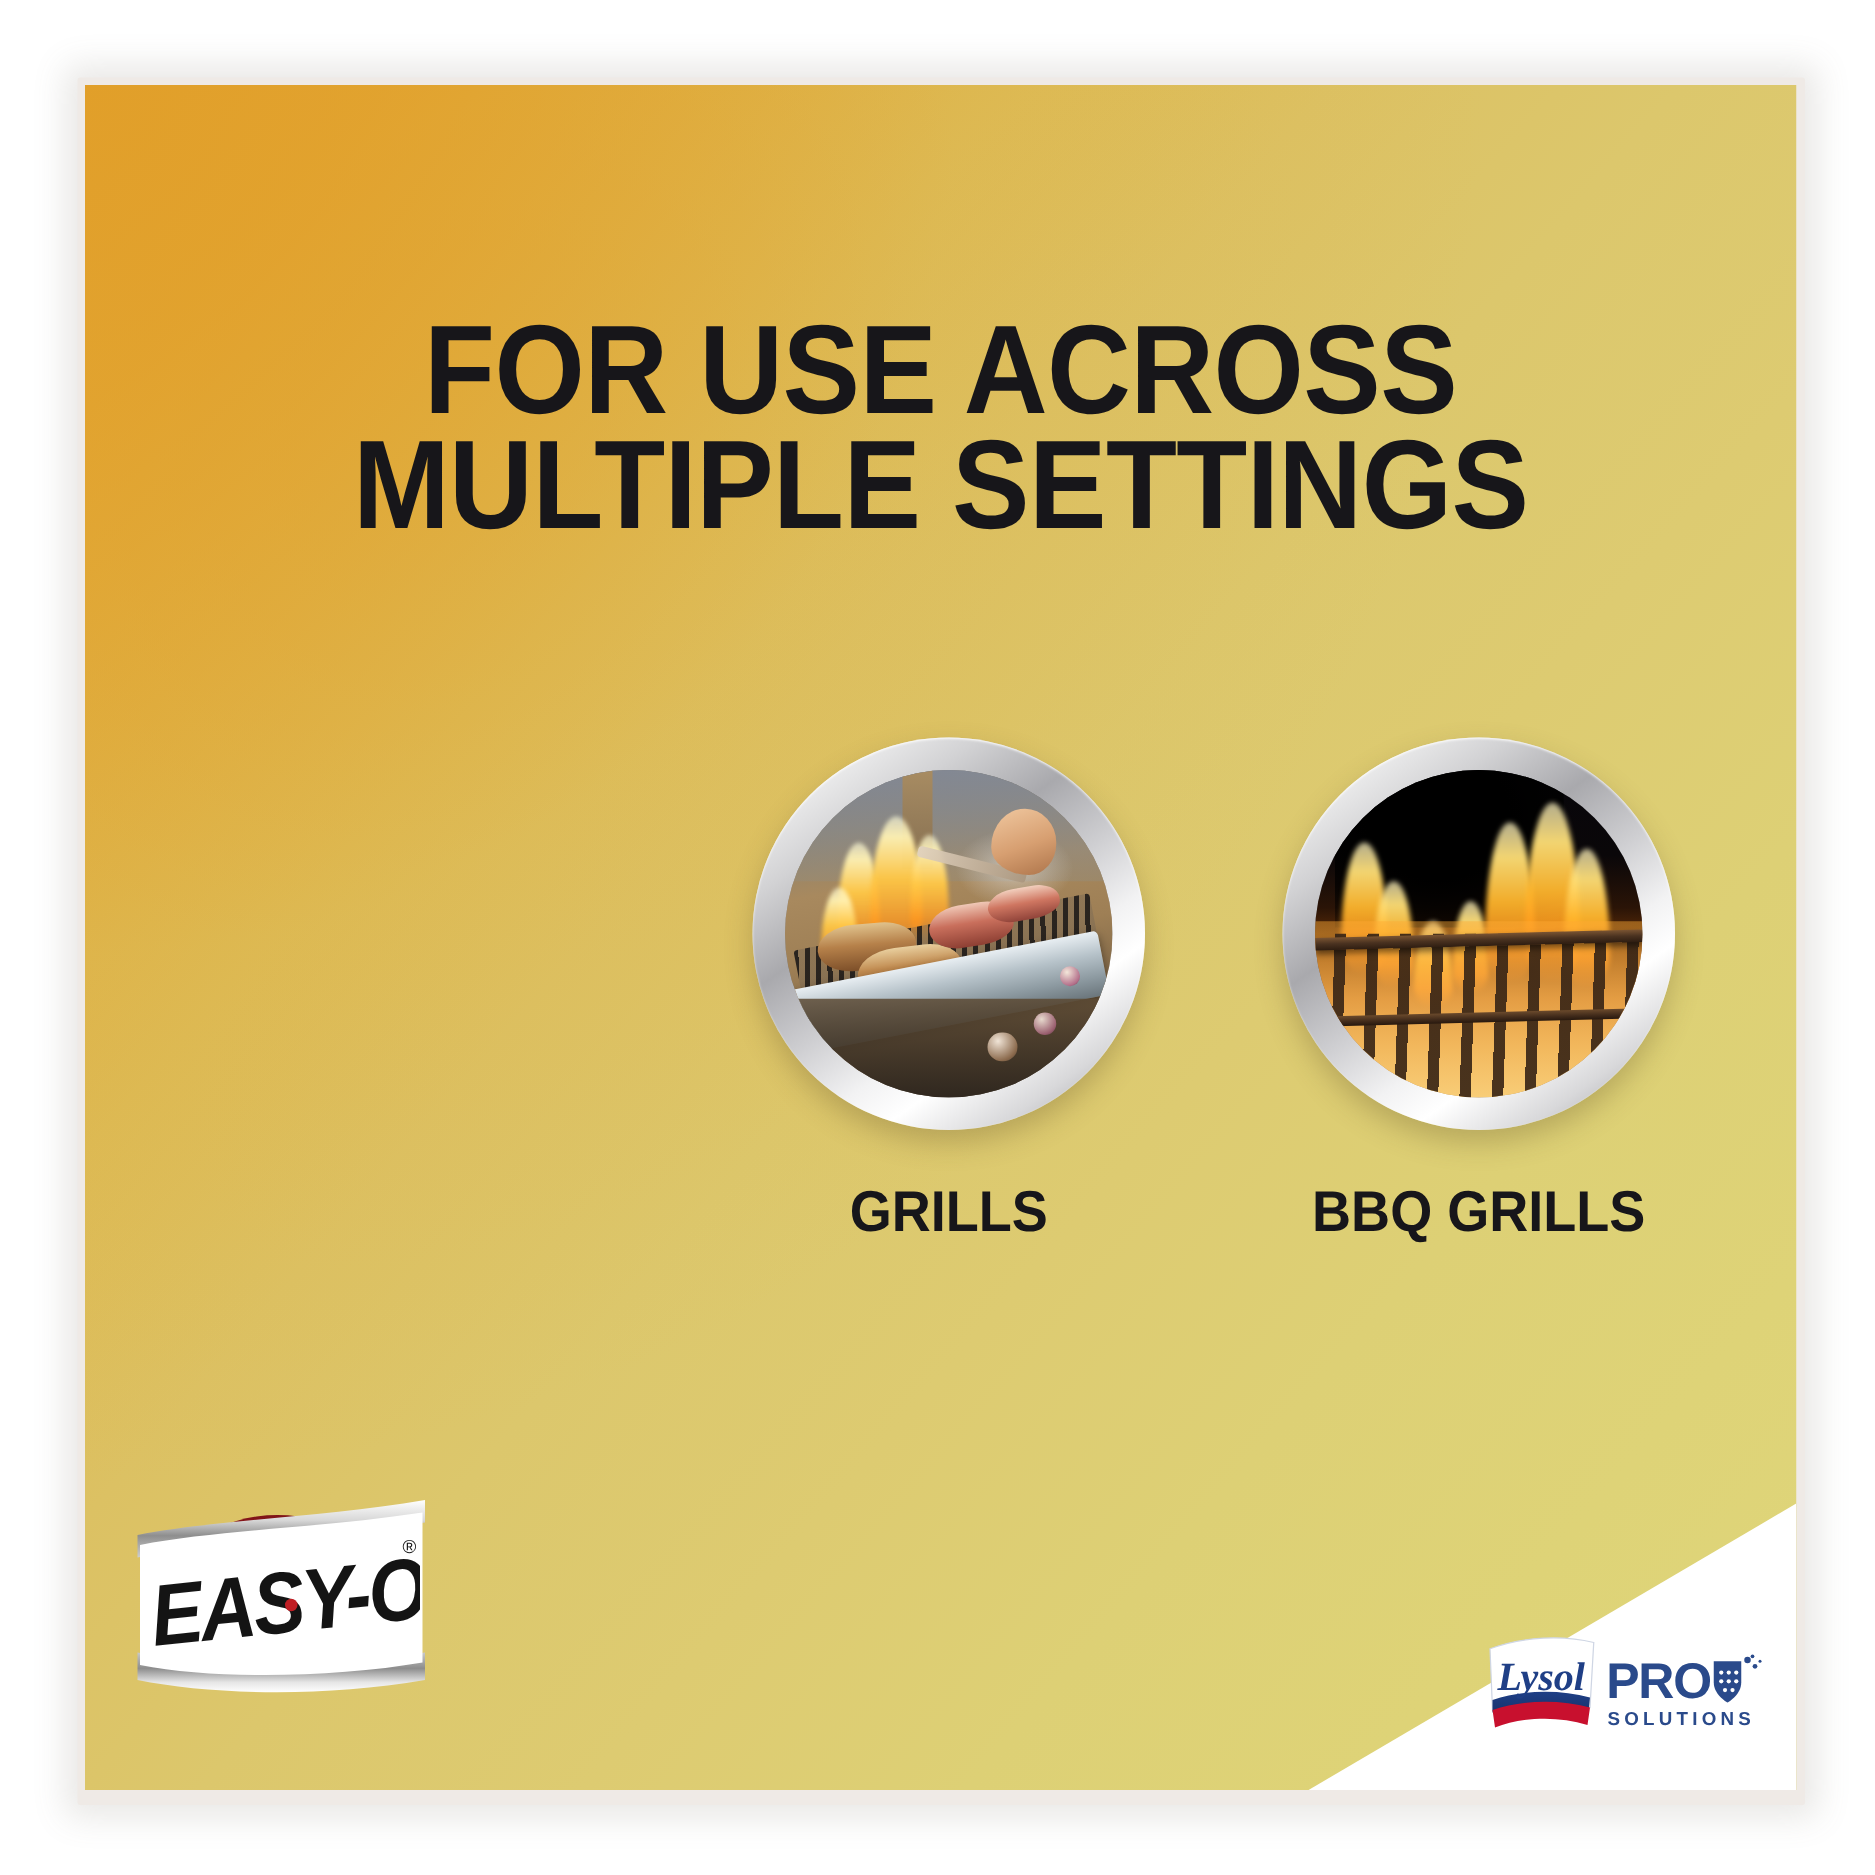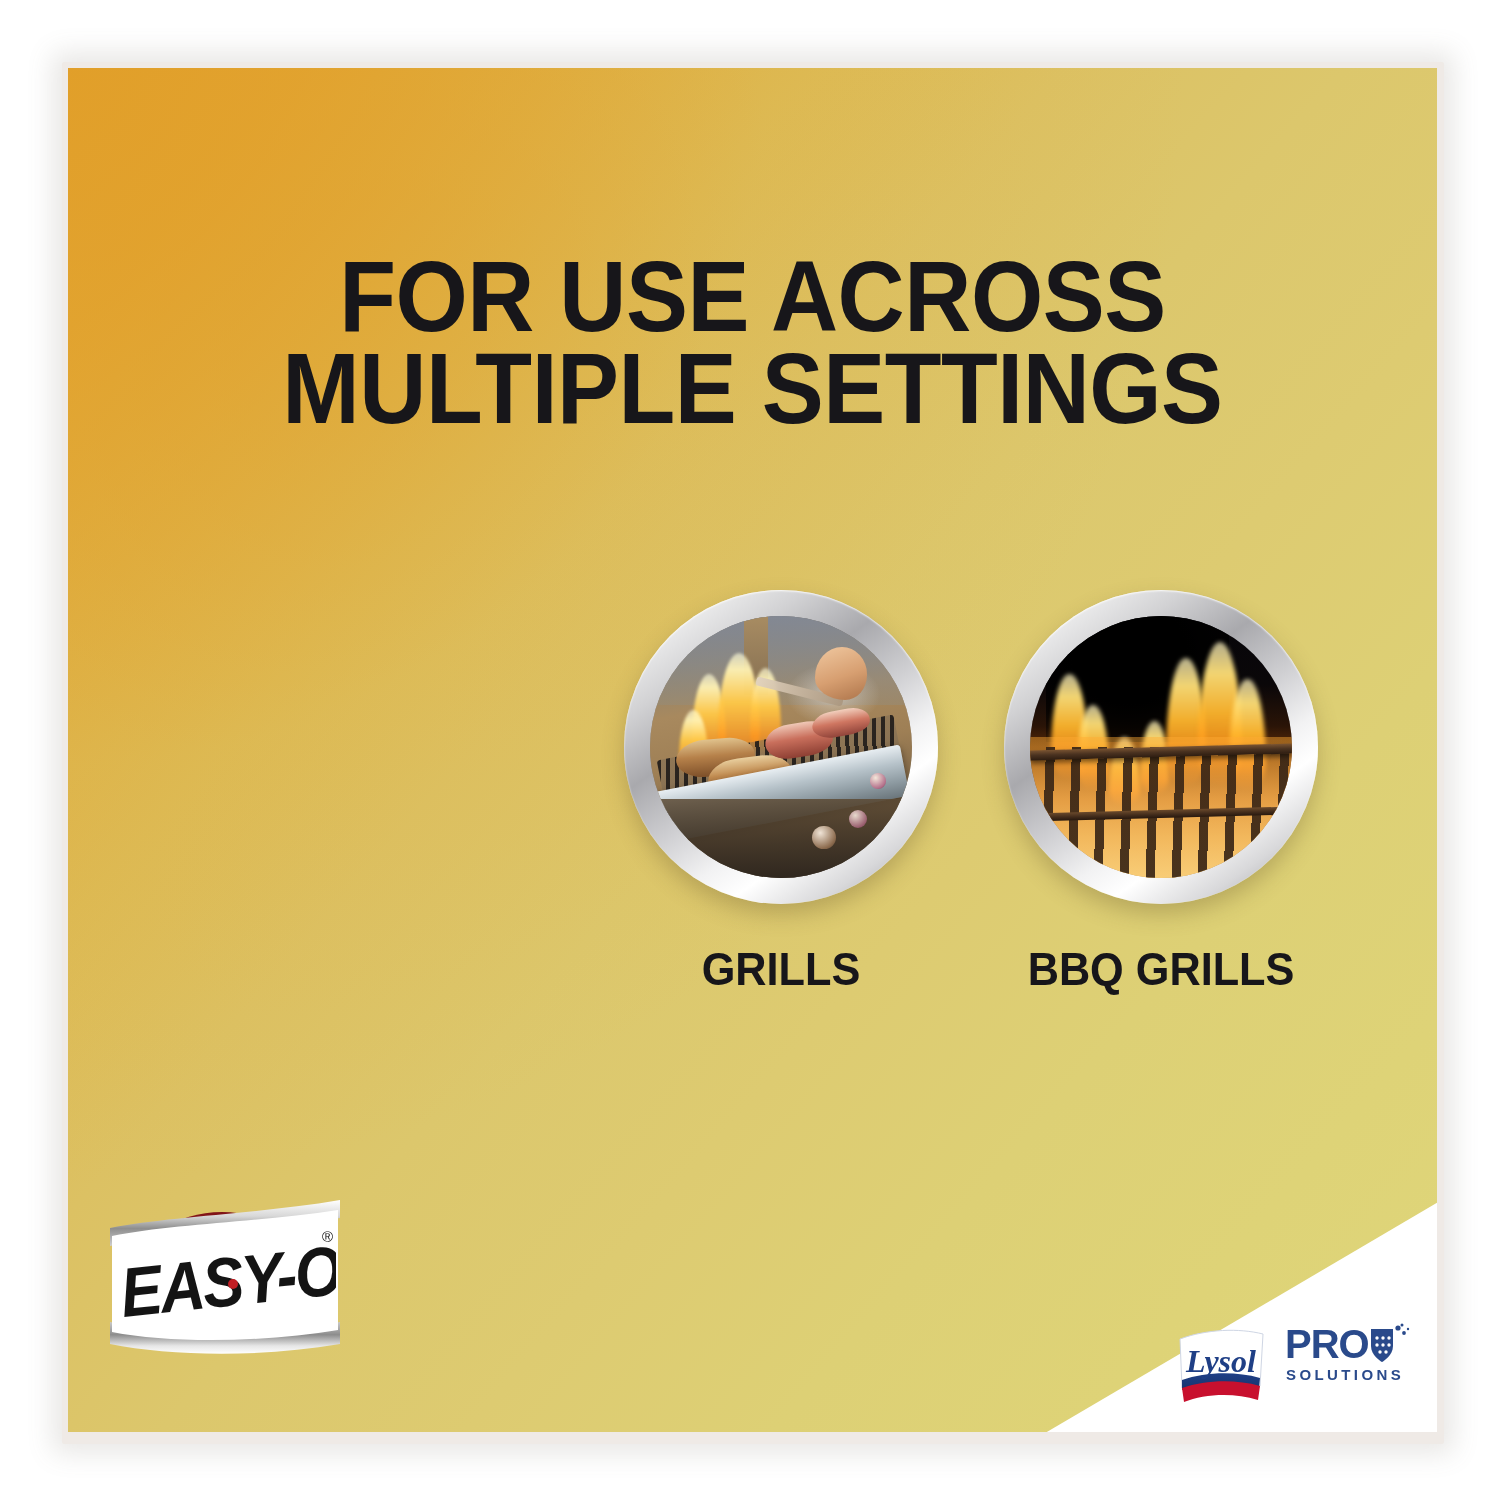--- a/index.html
+++ b/index.html
@@ -96,22 +96,22 @@
     z-index: 5;
   }
 
   .badge {
     position: absolute;
     top: 0;
     width: 322px;
     text-align: center;
   }
   .badge-ovens { left: 122px; }
-  .badge-grills { left: 552px; }
-  .badge-bbq   { left: 932px; }
+  .badge-grills { left: 530px; }
+  .badge-bbq   { left: 954px; }
 
   
   .ring {
     position: relative;
     width: 314px;
     height: 314px;
     margin: 0 auto;
     border-radius: 50%;
     background:
       linear-gradient(145deg,
@@ -410,24 +410,24 @@
     bottom: 68px;
     width: 250px;
     height: 168px;
     z-index: 7;
   }
 
   
   .brand-lockup {
     position: absolute;
     right: 24px;
-    bottom: 24px;
+    bottom: 44px;
     display: flex;
-    align-items: flex-start;
-    gap: 16px;
+    align-items: flex-end;
+    gap: 4px;
     z-index: 8;
   }
   .lysol-mark { width: 96px; height: 86px; }
   .pro-mark   { width: 128px; height: 66px; }
 </style>
 </head>
 <body>
 
 <div id="stage">
 

